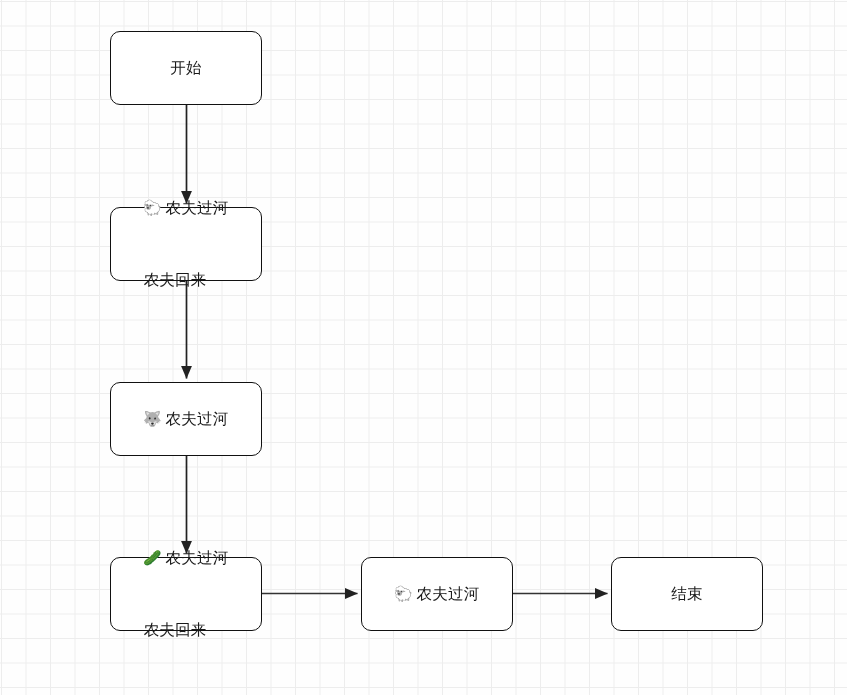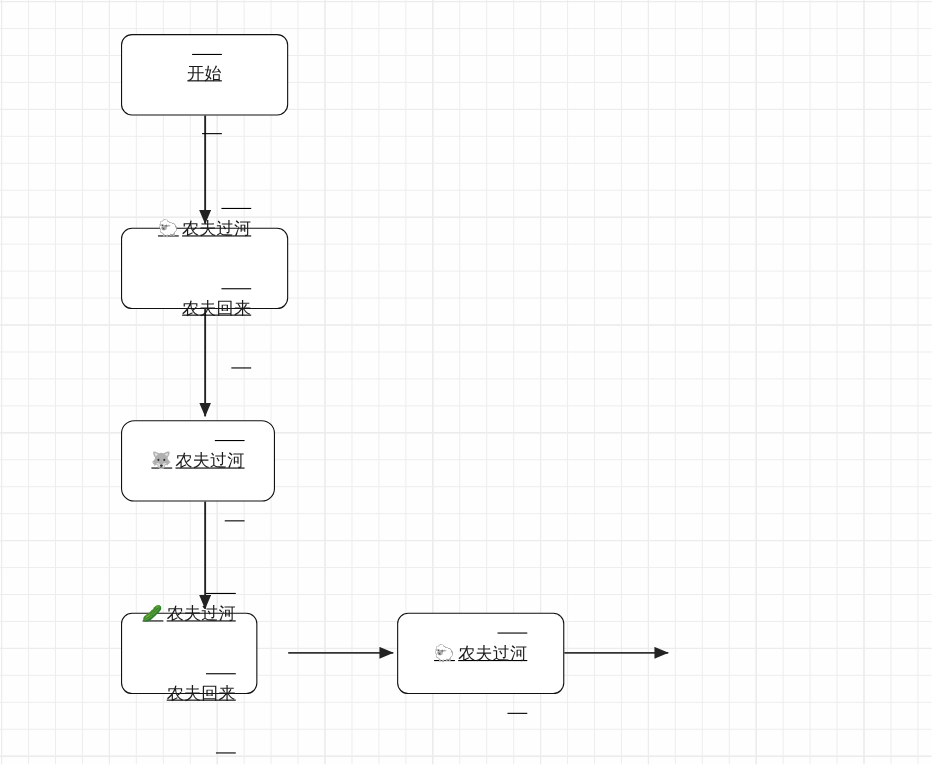--- a/index.html
+++ b/index.html
@@ -43,22 +43,21 @@
 
   .node {
     position: absolute;
     box-sizing: border-box;
     background: #ffffff;
     border: 1.6px solid #111111;
     border-radius: 10px;
     display: flex;
     align-items: center;
     justify-content: center;
-    text-align: right;
-    text-decoration: underline;
+    text-align: left;
   }
 
   .node-label {
     font-size: 15.5px;
     line-height: 24px;
     color: #1a1a1a;
     white-space: pre;
     letter-spacing: 0.2px;
   }
 
@@ -99,33 +98,38 @@
     </div>
   </div>
 
   <div class="node" style="left:110px; top:207px; width:152px; height:74px;">
     <div class="node-label">
       <span class="ln"><span class="emoji">🐑</span><span>农夫过河</span></span>
       <span class="ln"><span>农夫回来</span></span>
     </div>
   </div>
 
-  <div class="node" style="left:110px; top:382px; width:140px; height:74px;border-radius:12px;">
+  <div class="node" style="left:110px; top:382px; width:152px; height:74px;">
     <div class="node-label">
       <span class="ln"><span class="emoji">🐺</span><span>农夫过河</span></span>
     </div>
   </div>
 
-  <div class="node" style="left:110px; top:557px; width:124px; height:74px;">
+  <div class="node" style="left:110px; top:557px; width:152px; height:74px;">
     <div class="node-label">
       <span class="ln"><span class="emoji">🥒</span><span>农夫过河</span></span>
       <span class="ln"><span>农夫回来</span></span>
     </div>
   </div>
 
   <div class="node" style="left:361px; top:557px; width:152px; height:74px;">
     <div class="node-label">
       <span class="ln"><span class="emoji">🐑</span><span>农夫过河</span></span>
     </div>
   </div>
 
+  <div class="node" style="left:611px; top:557px; width:152px; height:74px;">
+    <div class="node-label">
+      <span class="ln"><span>结束</span></span>
+    </div>
+  </div>
 
 </div>
 
 </body></html>

